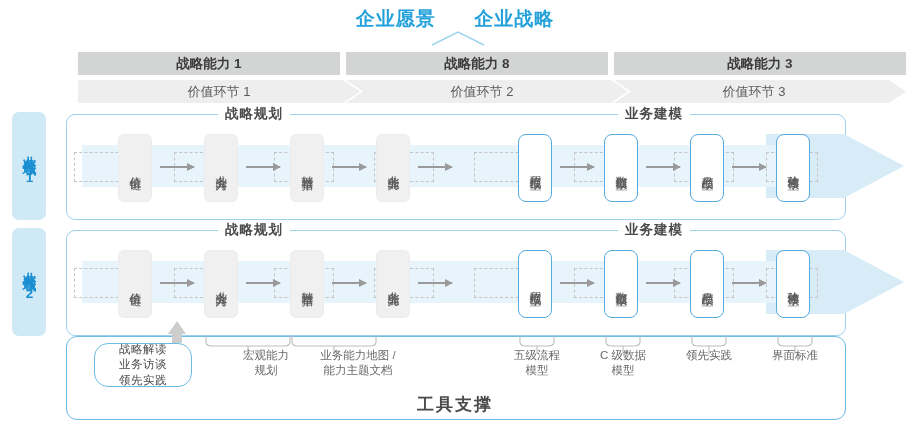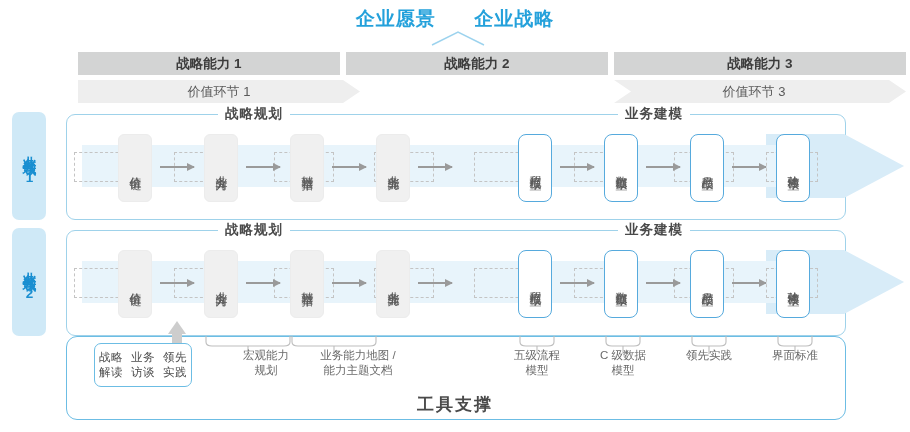--- a/index.html
+++ b/index.html
@@ -54,23 +54,23 @@
   .arrow{position:absolute;height:2px;background:#9a9a9a;}
   .arrow:after{content:"";position:absolute;right:-1px;top:-3.5px;
                border-left:8px solid #9a9a9a;border-top:4.5px solid transparent;
                border-bottom:4.5px solid transparent;}
 
   
   #tool-frame{border:1.3px solid #6cbde4;border-radius:11px;}
   .brace{position:absolute;}
   .tool-note{position:absolute;text-align:center;color:#6a6a6a;
              font-size:11.5px;line-height:1.33;}
-  #hint-box{position:absolute;border:1.3px solid #6cbde4;border-radius:7px;
+  #hint-box{position:absolute;border:1.3px solid #6cbde4;border-radius:14px;
             background:#fff;color:#4d4d4d;font-size:11.5px;line-height:1.33;
-            text-align:center;display:flex;flex-direction:row;
+            text-align:center;display:flex;flex-direction:column;
             align-items:center;justify-content:center;letter-spacing:.5px;}
   #tool-title{position:absolute;width:910px;left:0;text-align:center;
               color:#4a4a4a;font-size:17px;font-weight:bold;letter-spacing:2px;}
   #up-arrow{position:absolute;width:0;height:0;}
 </style>
 </head>
 <body>
 
 <div class="abs" id="top-title">
   <span>企业愿景</span>
@@ -80,29 +80,34 @@
 <svg class="abs" id="title-chevron" viewBox="0 0 56 16">
   <polyline points="2,15 28,2 54,15" fill="none" stroke="#9dd3ee" stroke-width="1.4"></polyline>
 </svg>
 
 <div class="abs" id="header-band" style="left:78px;top:52px;width:828px;height:51px;">
 
   <div class="cap-bar abs" style="left:0px;top:0px;width:262px;">
     <span>战略能力 1</span>
   </div>
   <div class="cap-bar abs" style="left:268px;top:0px;width:262px;">
-    <span>战略能力 2</span>
+    <span>战略能力 8</span>
   </div>
   <div class="cap-bar abs" style="left:536px;top:0px;width:292px;">
     <span>战略能力 3</span>
   </div>
 
   <div class="abs" style="left:0px;top:28px;width:282px;height:23px;">
     <div class="val-bar" style="clip-path:polygon(0 0, 265px 0, 282px 11.5px, 265px 23px, 0 23px);width:282px;">
       <span style="margin-right:0">价值环节 1</span>
+    </div>
+  </div>
+  <div class="abs" style="left:268px;top:28px;width:282px;height:23px;">
+    <div class="val-bar" style="clip-path:polygon(0 0, 265px 0, 282px 11.5px, 265px 23px, 0 23px, 17px 11.5px);width:282px;">
+      <span style="margin-right:10px">价值环节 2</span>
     </div>
   </div>
   <div class="abs" style="left:536px;top:28px;width:292px;height:23px;">
     <div class="val-bar" style="clip-path:polygon(0 0, 275px 0, 292px 11.5px, 275px 23px, 0 23px, 17px 11.5px);width:292px;text-align:right;">
       <span style="margin-right:12px">价值环节 3</span>
     </div>
   </div>
 </div>
 
 <div class="abs domain-label" style="left:12px;top:112px;height:108px;">

